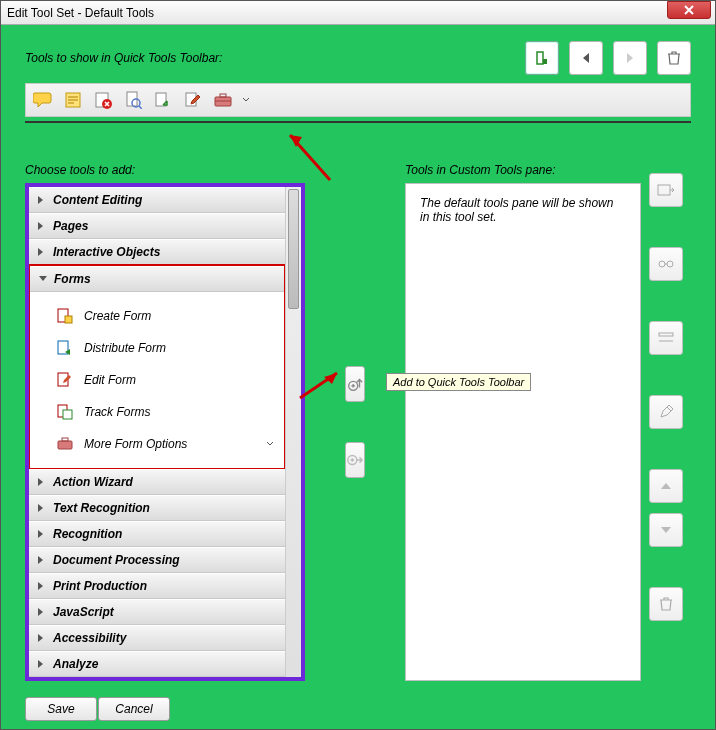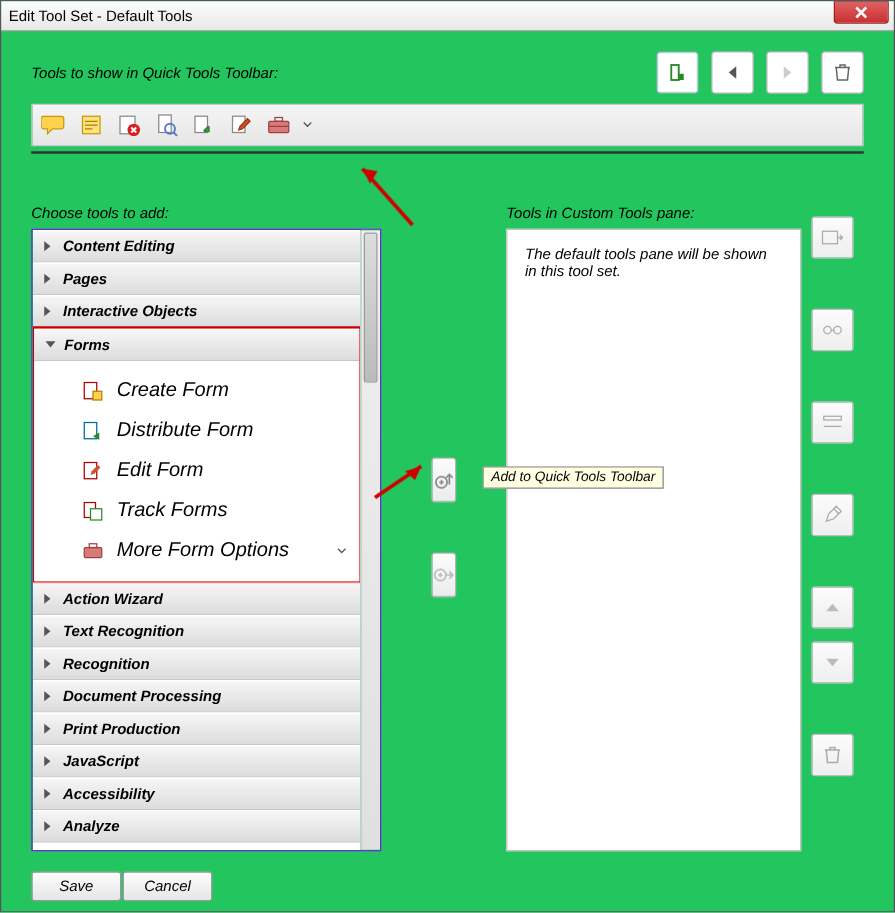--- a/index.html
+++ b/index.html
@@ -16,29 +16,29 @@
 .quick-toolbar { margin-top: 8px; height: 34px; background: linear-gradient(#f5f5f5,#e6e6e6); border: 1px solid #c8c8c8; display: flex; align-items: center; padding: 0 6px; gap: 8px; }
 .qicon { width: 22px; height: 22px; display: flex; align-items: center; justify-content: center; }
 .dropdown-caret { width: 8px; display:flex; align-items:center; justify-content:center; }
 .hr-dark { height: 2px; background: #333; margin-top: 4px; margin-bottom: 4px; }
 .columns { display: flex; flex: 1; margin-top: 36px; gap: 0; position: relative; }
 .col-left { width: 280px; display: flex; flex-direction: column; }
 .col-mid { width: 100px; display: flex; flex-direction: column; align-items: center; justify-content: center; gap: 40px; }
 .col-right { flex: 1; display: flex; flex-direction: column; }
 .col-side { width: 50px; display:flex; flex-direction:column; align-items:center; gap:10px; padding-top: 10px; }
 .section-label { font-size: 12px; margin-bottom: 6px; }
-.tree-wrap { border: 1px solid #6d28d9; flex: 1; overflow: hidden; display:flex; }
+.tree-wrap { border: 4px solid #6d28d9; flex: 1; overflow: hidden; display:flex; }
 .tree { flex:1; overflow:auto; background:#fff; }
 .tree-scrollbar { width: 16px; background: linear-gradient(#f0f0f0,#e0e0e0); border-left: 1px solid #ccc; position:relative; }
 .tree-scrollbar .thumb { position:absolute; left:2px; right:2px; top:2px; height:120px; background: linear-gradient(#ddd,#bbb); border:1px solid #999; border-radius:2px; }
 .cat { height: 26px; background: linear-gradient(#f6f6f6,#dcdcdc); border-bottom: 1px solid #c8c8c8; border-top:1px solid #fff; display: flex; align-items: center; padding: 0 8px; font-weight: bold; font-size: 12px; gap: 6px; }
 .cat .tri { width: 10px; display:inline-flex; }
 .forms-box { border: 2px solid #d00000; margin: -1px; }
 .form-items { background: #fff; padding: 8px 0; }
-.form-item { height: 32px; display: flex; align-items: center; padding: 0 10px 0 38px; gap: 10px; font-size: 16px; }
+.form-item { height: 32px; display: flex; align-items: center; padding: 0 10px 0 26px; gap: 10px; font-size: 12px; }
 .form-item .ficon { width:18px; height:18px; display:flex; align-items:center; justify-content:center; }
 .form-item .caret { margin-left:auto; }
 .mid-btn { width: 20px; height: 36px; border: 1px solid #b5b5b5; background: linear-gradient(#fcfcfc,#ececec); border-radius: 3px; display:flex; align-items:center; justify-content:center; position:relative; }
 .tooltip { position: absolute; left: 40px; top: 6px; background: #ffffe1; border: 1px solid #888; padding: 2px 6px; font-size: 11px; white-space: nowrap; z-index: 10; }
 .custom-pane { border: 1px solid #c0c0c0; flex: 1; background: #fff; padding: 12px 14px; font-size: 12px; }
 .side-btn { width: 34px; height: 34px; border: 1px solid #c0c0c0; background: linear-gradient(#fcfcfc,#eee); border-radius: 3px; display:flex; align-items:center; justify-content:center; }
 .footer { display: flex; gap: 1px; padding: 10px 0 0 0; margin-top: 6px; }
 .btn { min-width: 72px; height: 24px; border: 1px solid #999; background: linear-gradient(#fdfdfd,#e6e6e6); border-radius: 3px; font-size: 12px; display:flex; align-items:center; justify-content:center; padding: 0 12px; }
 .arrow-red { position: absolute; pointer-events: none; }
 svg { display: block; }

